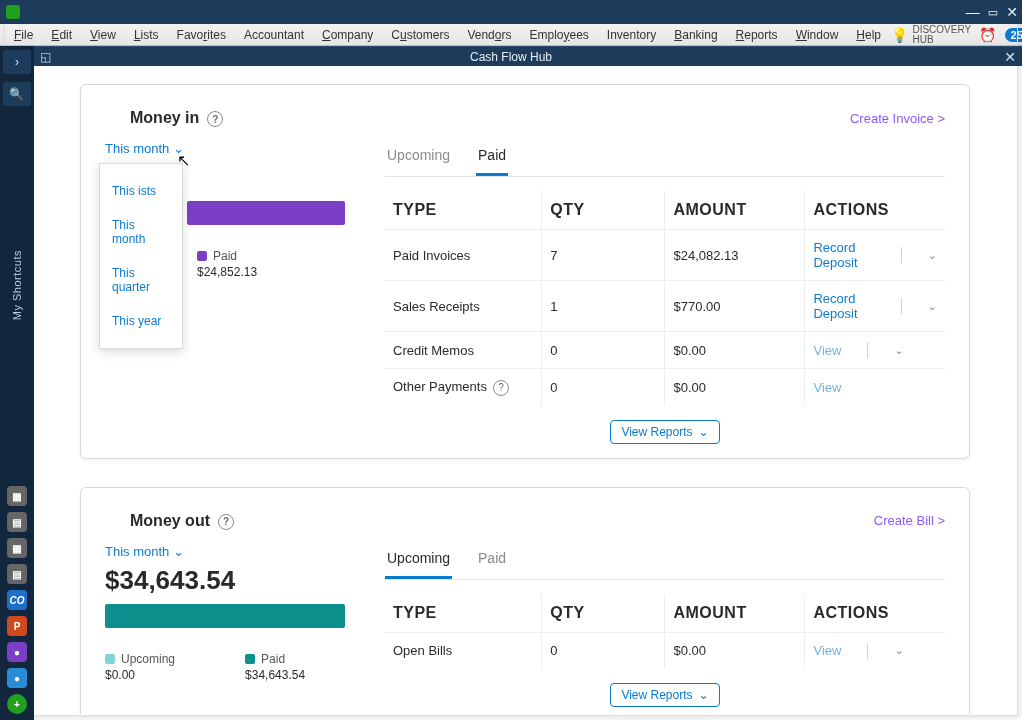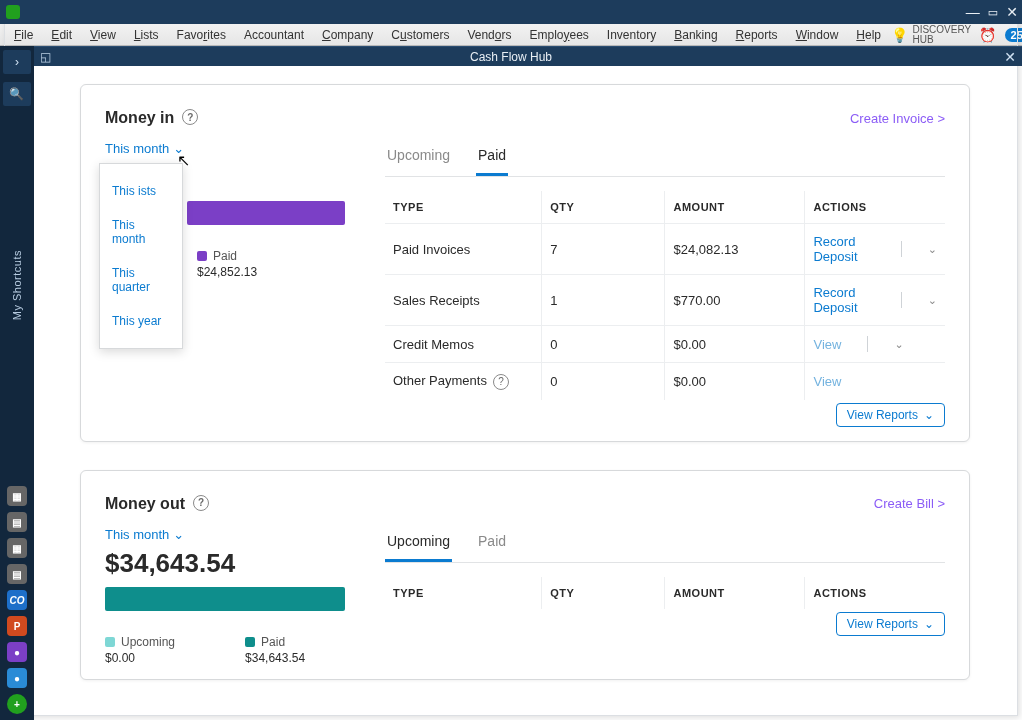--- a/index.html
+++ b/index.html
@@ -30,21 +30,21 @@
 .leftrail { position: absolute; left: 0; top: 46px; bottom: 0; width: 34px; background: #12273d; display: flex; flex-direction: column; align-items: center; color: #cfe1f2; }
 .leftrail .rail-btn { width: 28px; height: 24px; display: flex; align-items: center; justify-content: center; margin: 4px 0; background: #1d3c5c; border-radius: 2px; cursor: pointer; font-size: 12px; }
 .leftrail .vlabel { writing-mode: vertical-rl; transform: rotate(180deg); font-size: 11px; color: #b8cde2; margin-top: 140px; letter-spacing: 0.5px; }
 .leftrail .tray { position: absolute; bottom: 6px; display: flex; flex-direction: column; gap: 6px; align-items: center; }
 .leftrail .tray .ticon { width: 20px; height: 20px; border-radius: 4px; display: flex; align-items: center; justify-content: center; font-size: 10px; color: #fff; font-weight: bold; }
 
 
 .content { position: absolute; left: 34px; right: 6px; top: 68px; bottom: 6px; background: #fff; overflow-y: auto; padding: 16px 46px 20px 46px; }
 .card { background: #fff; border: 1px solid #d7d9db; border-radius: 6px; padding: 24px 24px 14px 24px; margin-bottom: 28px; box-shadow: 0 1px 3px rgba(0,0,0,0.06); }
 .card-header { display: flex; align-items: center; justify-content: space-between; margin-bottom: 14px; }
-.card-title { display: flex; align-items: flex-start; gap: 8px; font-size: 16px; font-weight: 600; color: #2a2a2a; }
+.card-title { display: flex; align-items: flex-end; gap: 8px; font-size: 16px; font-weight: 600; color: #2a2a2a; margin-left: 25px; }
 .help-icon { width: 16px; height: 16px; border: 1px solid #8a8a8a; border-radius: 50%; display: inline-flex; align-items: center; justify-content: center; font-size: 10px; color: #6a6a6a; cursor: pointer; }
 .link-action { color: #8b5cf6; font-size: 13px; cursor: pointer; }
 
 .card-body { display: flex; gap: 40px; }
 .left-col { width: 240px; flex-shrink: 0; position: relative; }
 .right-col { flex: 1; }
 
 .period-select { color: #0b7bd0; font-size: 13px; cursor: pointer; display: inline-flex; align-items: center; gap: 4px; margin-bottom: 6px; }
 .big-amount { font-size: 26px; font-weight: 700; color: #2a2a2a; margin-bottom: 8px; }
 .bar { height: 24px; background: #7b3fc6; border-radius: 2px; margin-bottom: 24px; }
@@ -61,31 +61,31 @@
 .dropdown .dd-item { padding: 10px 12px; font-size: 12px; color: #0b7bd0; cursor: pointer; }
 .cursor-img { position: absolute; left: 72px; top: 10px; font-size: 16px; pointer-events: none; z-index: 20; }
 
 
 .tabs { display: flex; gap: 24px; border-bottom: 1px solid #e1e3e5; margin-bottom: 14px; }
 .tab { padding: 6px 2px 10px 2px; font-size: 14px; color: #8a8a8a; cursor: pointer; }
 .tab.active { color: #2a2a2a; border-bottom: 3px solid #0b7bd0; font-weight: 500; }
 
 
 .tbl { width: 100%; border-collapse: collapse; }
-.tbl th { text-align: left; font-size: 11px; font-weight: 700; color: #2a2a2a; letter-spacing: 0.5px; padding: 10px 8px; }
+.tbl th { text-align: left; font-size: 16px; font-weight: 700; color: #2a2a2a; letter-spacing: 0.5px; padding: 10px 8px; }
 .tbl td { padding: 10px 8px; font-size: 13px; color: #2a2a2a; border-top: 1px solid #eceef0; }
 .tbl th, .tbl td { border-left: 1px solid #eceef0; }
 .tbl th:first-child, .tbl td:first-child { border-left: none; }
 .act-link { color: #0b7bd0; cursor: pointer; }
 .act-link.disabled { color: #74b3df; cursor: default; }
 .chev-split { display: inline-flex; align-items: center; gap: 26px; }
 .chev-split .bar-sep { width: 1px; height: 16px; background: #cfd3d7; }
 .chev { color: #8a8a8a; font-size: 11px; cursor: pointer; }
 
-.card-footer { display: flex; justify-content: flex-end; margin-top: 3px; }
+.card-footer { display: flex; justify-content: center; margin-top: 14px; }
 .btn-outline { border: 1px solid #0b7bd0; color: #0b7bd0; background: #fff; padding: 4px 10px; border-radius: 4px; font-size: 12px; cursor: pointer; display: inline-flex; align-items: center; gap: 6px; }
 .outer-shadow { position: absolute; left: 4px; right: 4px; top: 4px; bottom: 4px; border: 1px solid #dcdfe3; pointer-events: none; box-shadow: 2px 2px 6px rgba(0,0,0,0.12); }
 </style>
 </head>
 <body>
 
 <div class="outer-shadow"></div>
 
 <div class="titlebar">
   <div class="qb-icon"></div>
@@ -297,20 +297,30 @@
         <table class="tbl">
           <thead>
               <tr>
             <th style="width:28%">TYPE</th>
             <th style="width:22%">QTY</th>
             <th style="width:25%">AMOUNT</th>
             <th>ACTIONS</th>
           </tr>
             </thead>
           <tbody id="mo-rows">
+              <tr>
+                <td>Open Bills</td>
+                <td>0</td>
+                <td>$0.00</td>
+                <td><span class="chev-split">
+                    <span class="act-link disabled">View</span>
+                    <span class="bar-sep"></span>
+                    <span class="chev">⌄</span>
+                  </span></td>
+              </tr>
             </tbody>
         </table>
         <div class="card-footer">
           <span class="btn-outline">
               <span>View Reports</span>
               <span>⌄</span>
             </span>
         </div>
       </div>
     </div>

